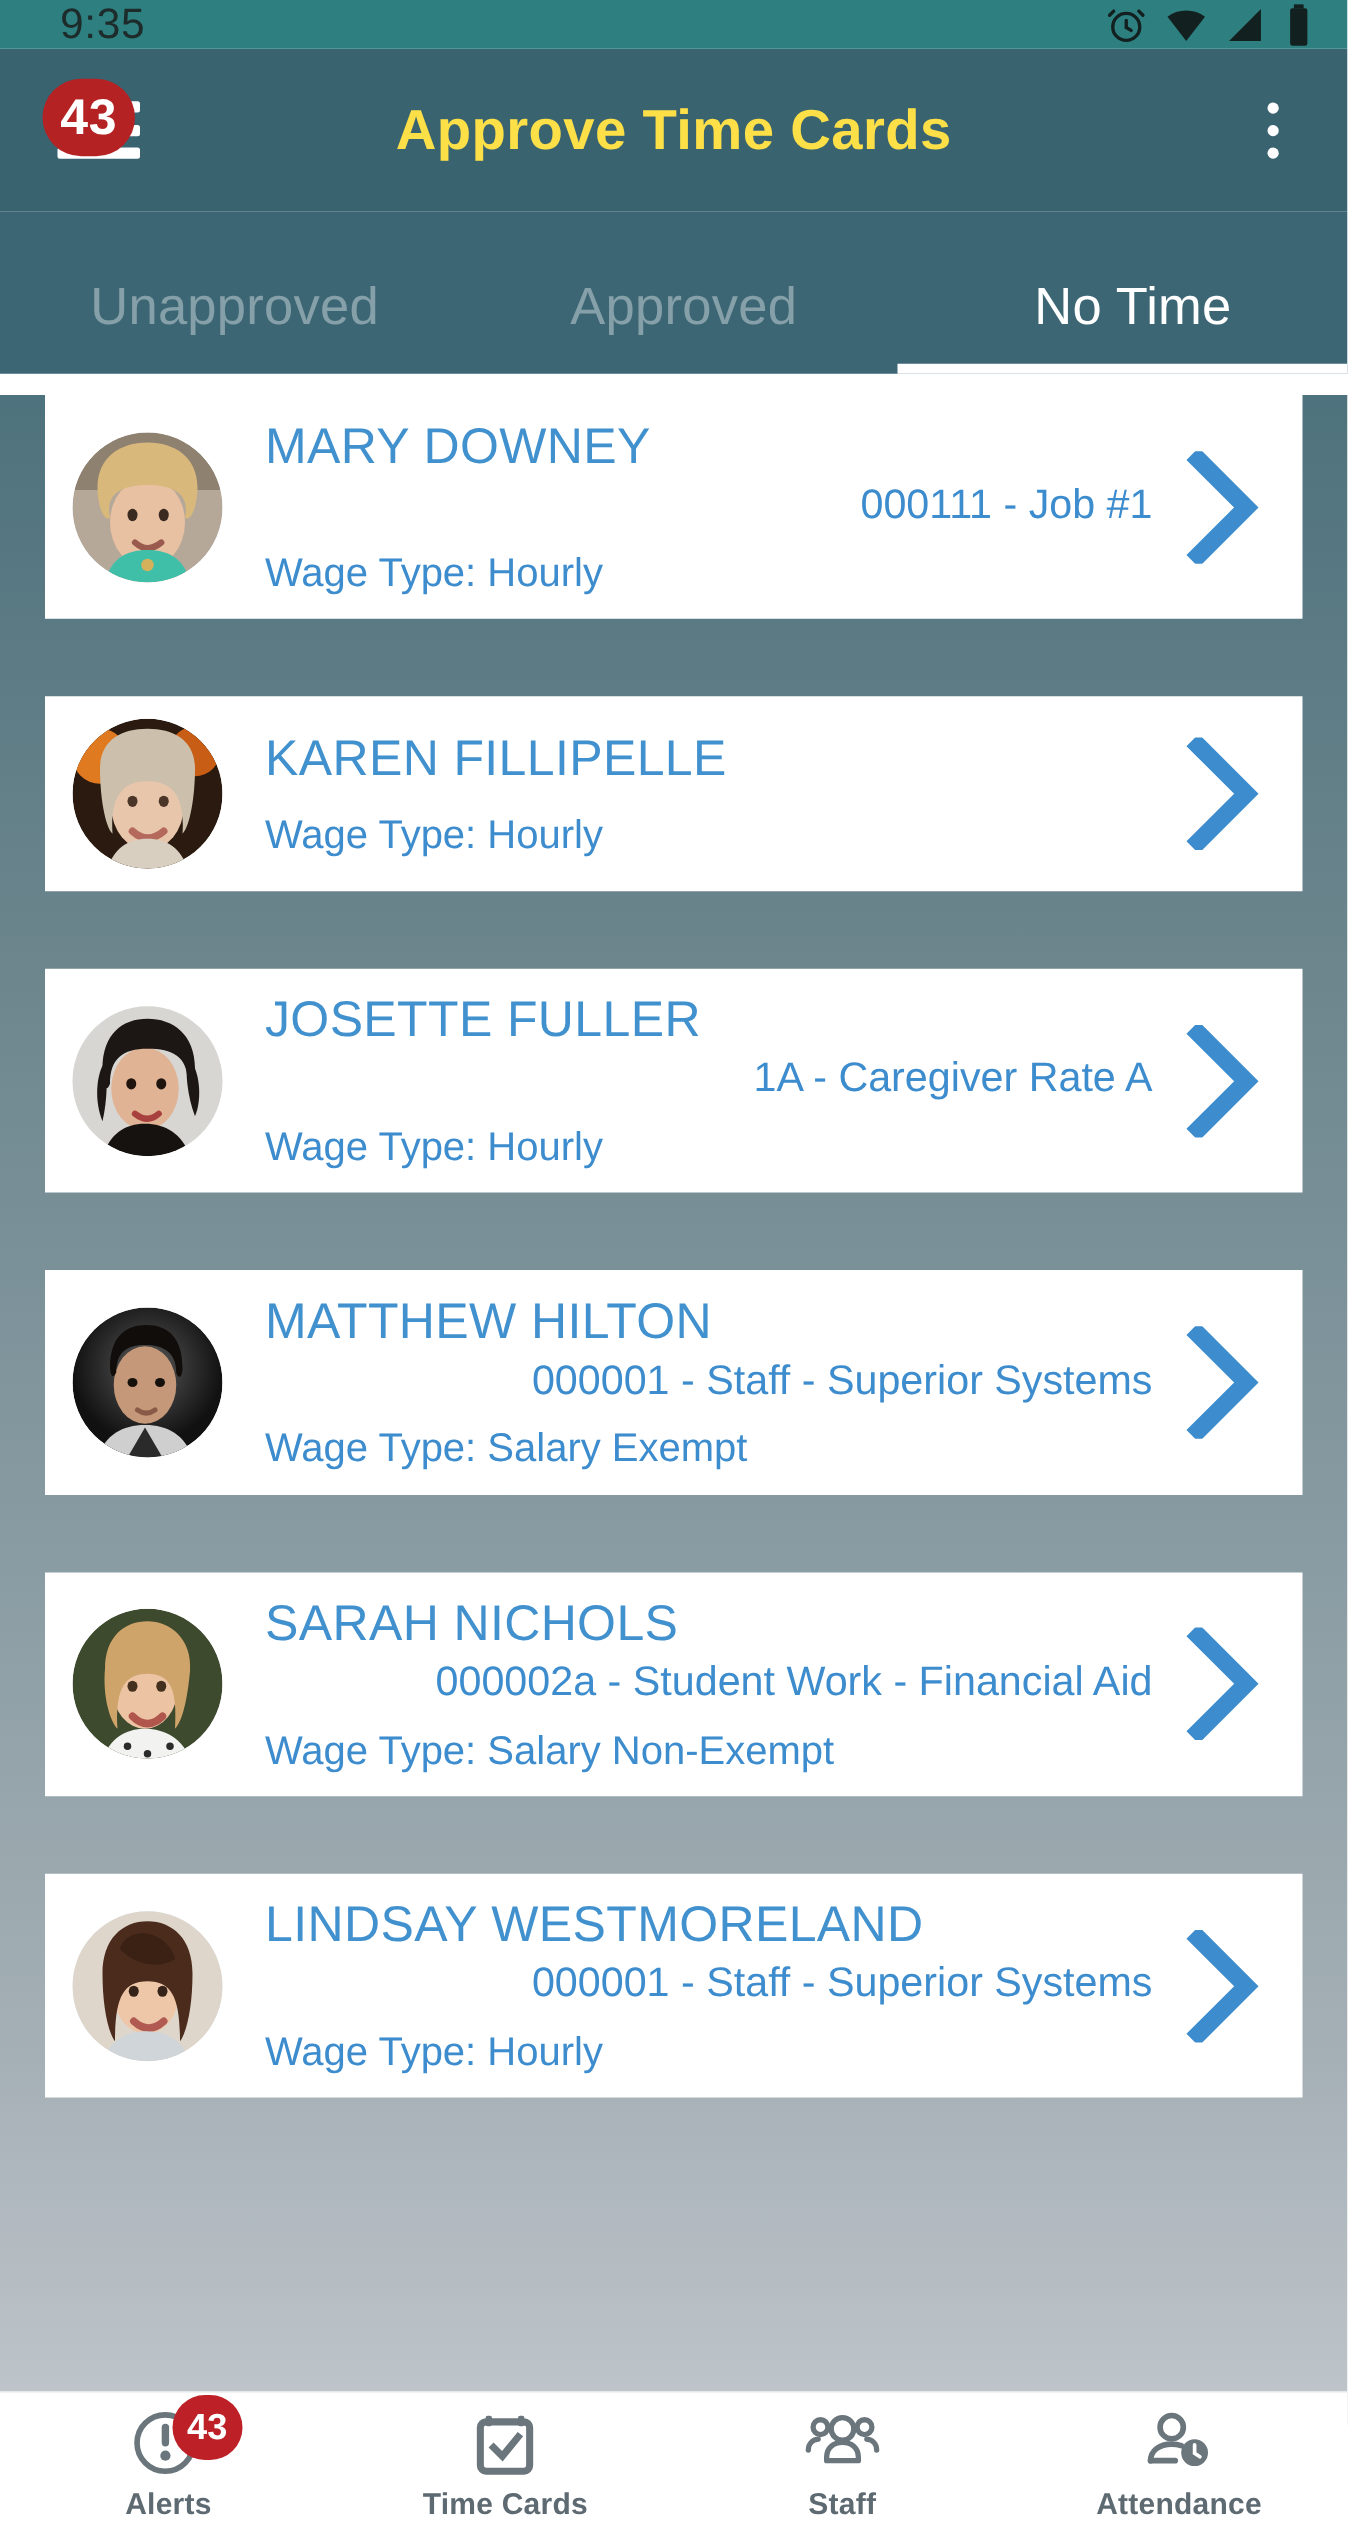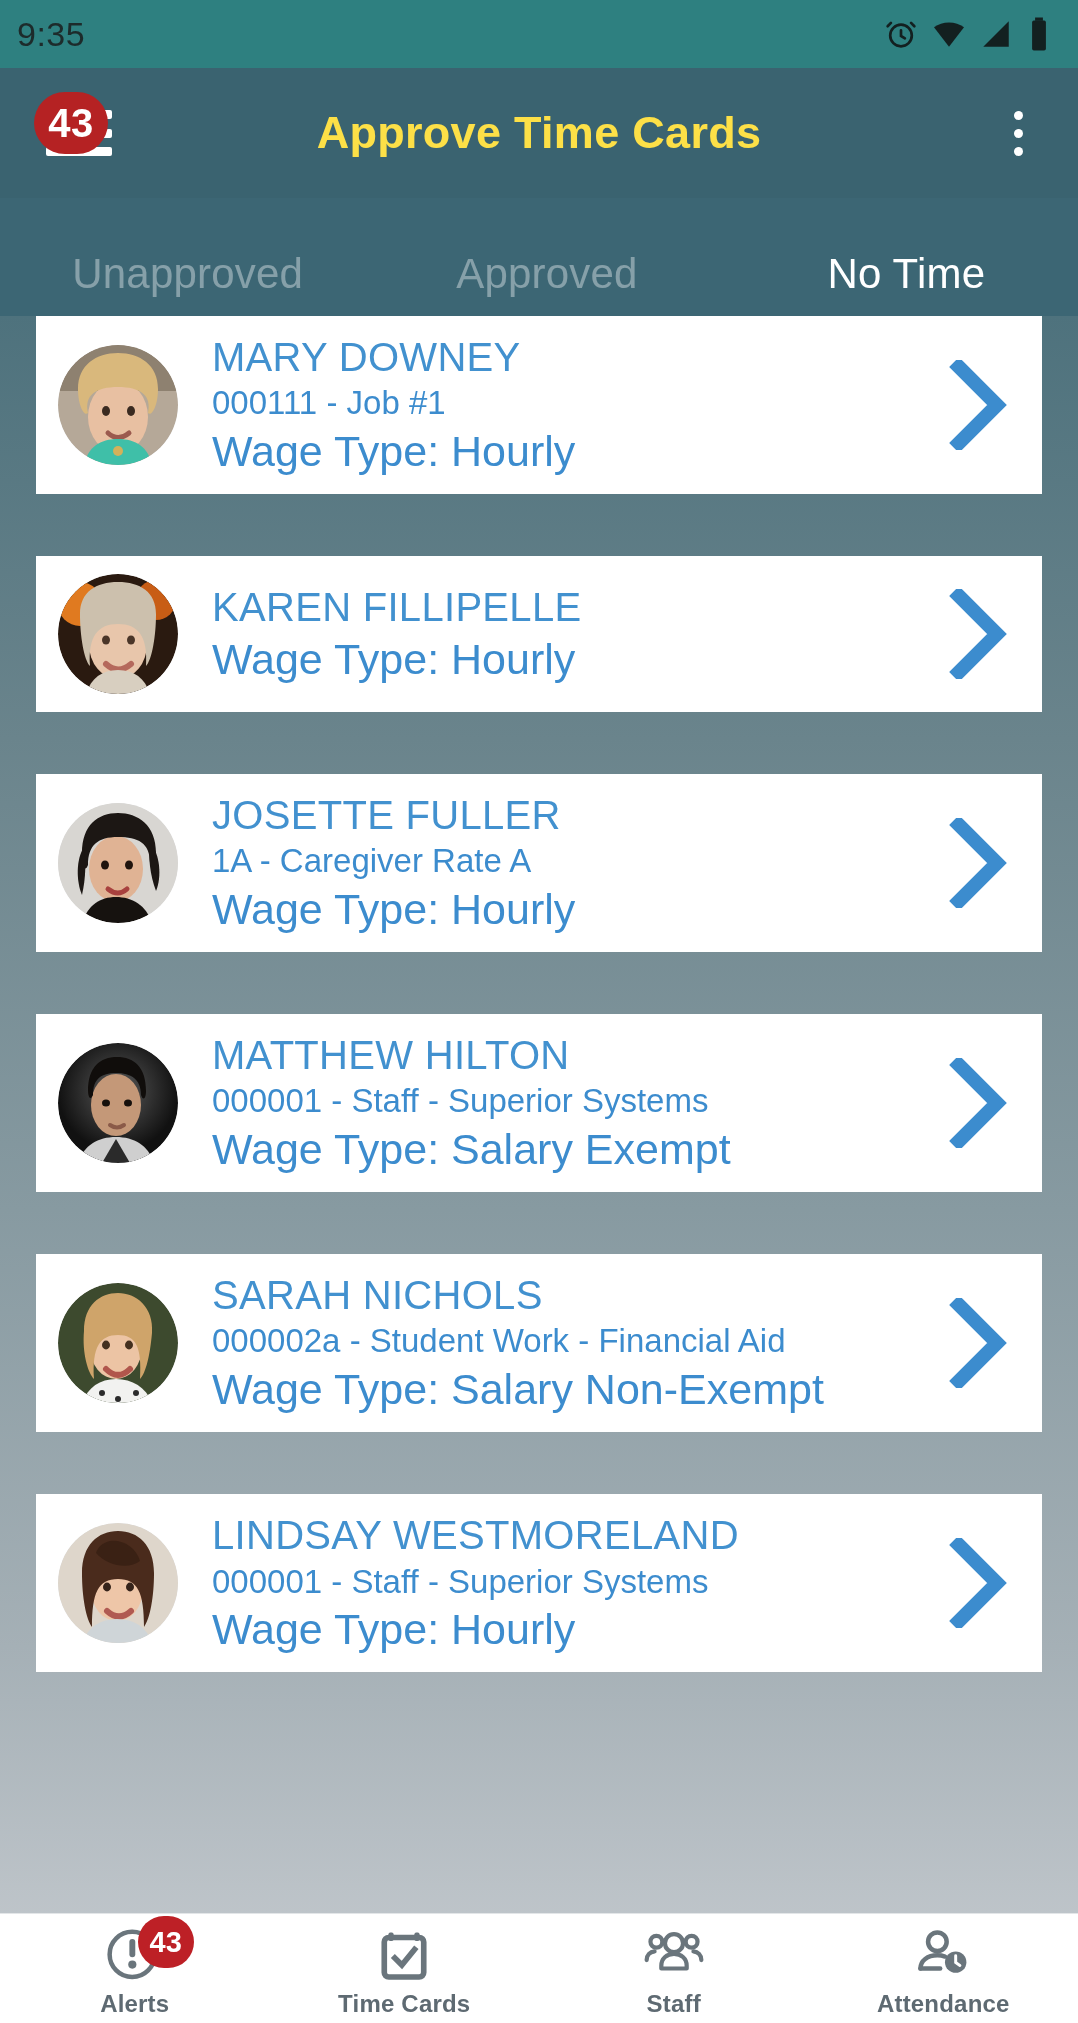--- a/index.html
+++ b/index.html
@@ -6,23 +6,23 @@
   html,body{ background:#fff; }
   body{
     width:1078px; height:2023px;
     font-family:"Liberation Sans", sans-serif;
     overflow:hidden;
     position:relative;
   }
 
   
   .statusbar{
-    height:68px; background:#2e8080;
+    height:39px; background:#2e8080;
     display:flex; align-items:center; justify-content:space-between;
-    padding:0 26px 0 17px;
+    padding:0 26px 0 48px;
     position:relative; z-index:5;
   }
   .status-time{
     font-size:34px; color:#1d2b2b; letter-spacing:.5px;
     font-family:"Liberation Sans", sans-serif;
   }
   .status-icons{ display:flex; align-items:center; gap:13px; }
   .status-icons svg{ display:block; }
 
   
@@ -125,24 +125,25 @@
     min-width:0;
   }
   .emp-name{
     color:#4291cf; font-size:40px; letter-spacing:.3px;
     line-height:1.18;
     white-space:nowrap;
   }
   .emp-detail{
     color:#3c8cce; font-size:33px; line-height:1.17;
     margin-top:3px;
+    text-align:right;
   }
   .emp-wage{
-    color:#3c8cce; font-size:43px; line-height:1.17;
-    margin-top:3px;
+    color:#3c8cce; font-size:32px; line-height:1.17;
+    margin-top:17px;
   }
   .chevron{
     flex:0 0 110px;
     display:flex; align-items:center; justify-content:center;
     padding-right:18px;
   }
   .chevron svg{ display:block; }
 
   
   .bottomnav{

